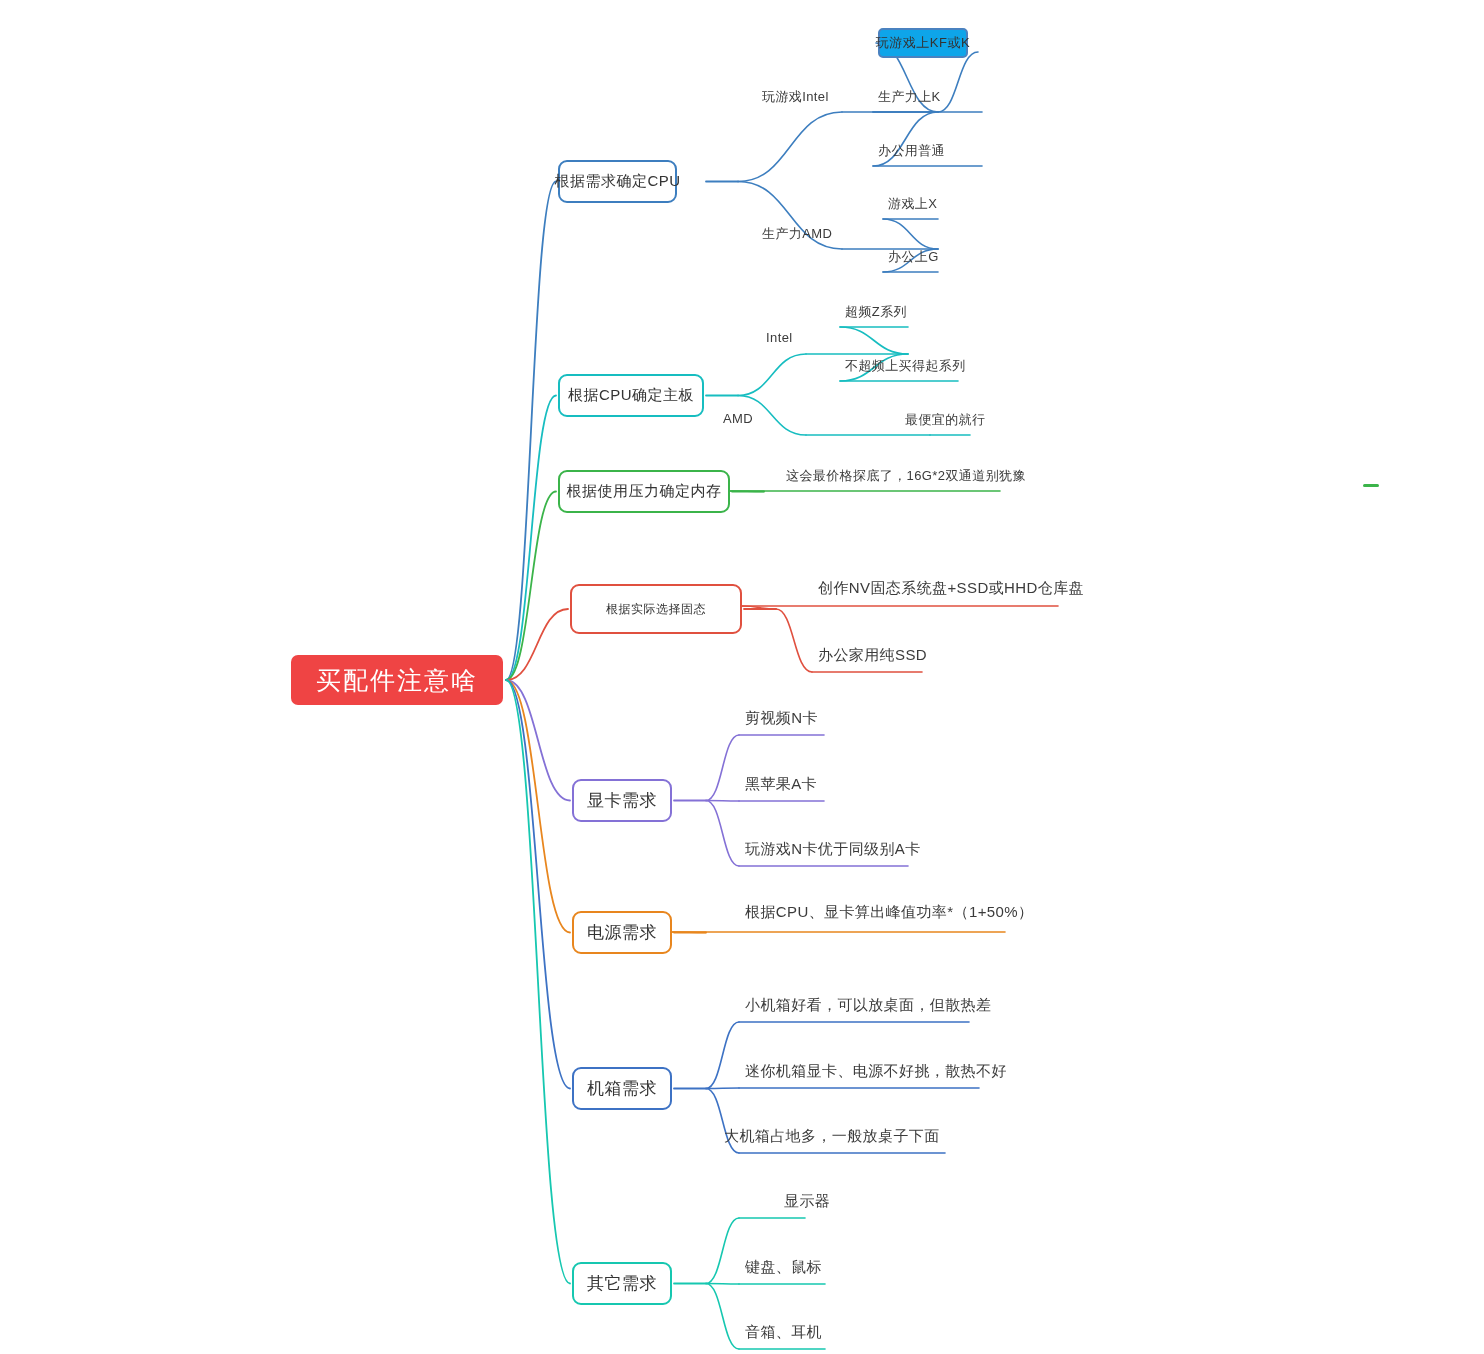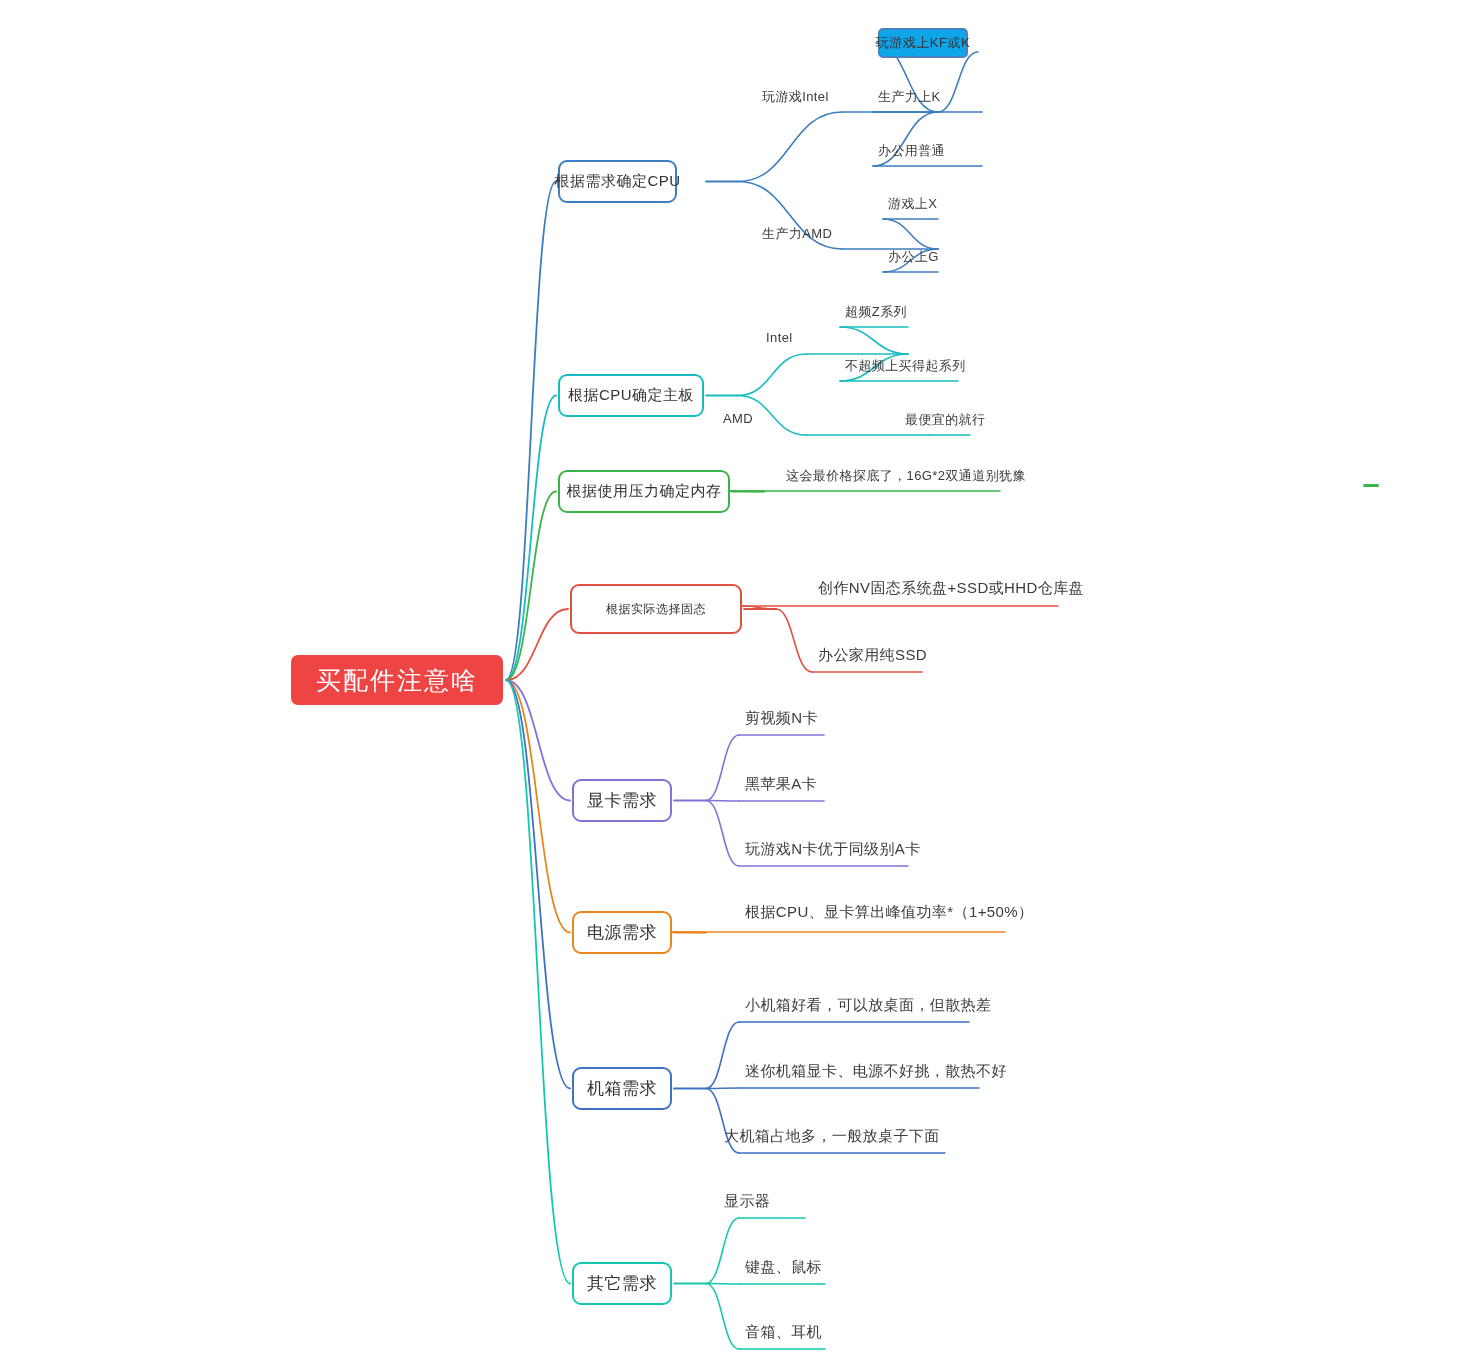--- a/index.html
+++ b/index.html
@@ -167,18 +167,18 @@
       <div class="leaf-label big" style="left: 745px; top: 709px;">剪视频N卡</div>
       <div class="leaf-label big" style="left: 745px; top: 775px;">黑苹果A卡</div>
       <div class="leaf-label big" style="left: 745px; top: 840px;">玩游戏N卡优于同级别A卡</div>
       <div class="node big" style="left: 572px; top: 911px; width: 100px; height: 43px; border-color: rgb(232, 134, 30); font-size: 17px;">电源需求</div>
       <div class="leaf-label big" style="left: 745px; top: 903px;">根据CPU、显卡算出峰值功率*（1+50%）</div>
       <div class="node big" style="left: 572px; top: 1067px; width: 100px; height: 43px; border-color: rgb(61, 114, 196); font-size: 17px;">机箱需求</div>
       <div class="leaf-label big" style="left: 745px; top: 996px;">小机箱好看，可以放桌面，但散热差</div>
       <div class="leaf-label big" style="left: 745px; top: 1062px;">迷你机箱显卡、电源不好挑，散热不好</div>
       <div class="leaf-label big" style="left: 724px; top: 1127px;">大机箱占地多，一般放桌子下面</div>
       <div class="node big" style="left: 572px; top: 1262px; width: 100px; height: 43px; border-color: rgb(22, 199, 176); font-size: 17px;">其它需求</div>
-      <div class="leaf-label big" style="left: 724px; top: 1192px; font-family: Liberation Mono, monospace;">显示器</div>
+      <div class="leaf-label big" style="left: 784px; top: 1192px; font-family: Liberation Mono, monospace;">显示器</div>
       <div class="leaf-label big" style="left: 745px; top: 1258px;">键盘、鼠标</div>
       <div class="leaf-label big" style="left: 745px; top: 1323px;">音箱、耳机</div>
       <div class="stray-mark" style="left: 1363px; top: 484px; width: 16px; background: rgb(59, 180, 74);"></div>
     </div>
 </div>
 
 </body></html>

